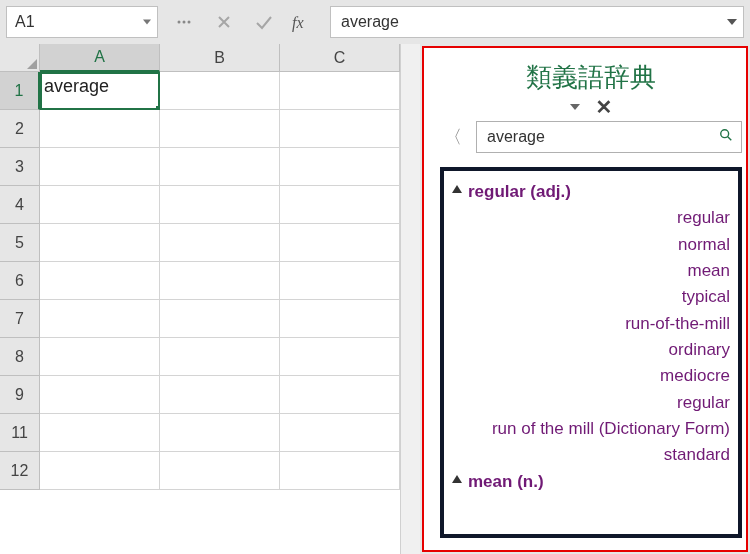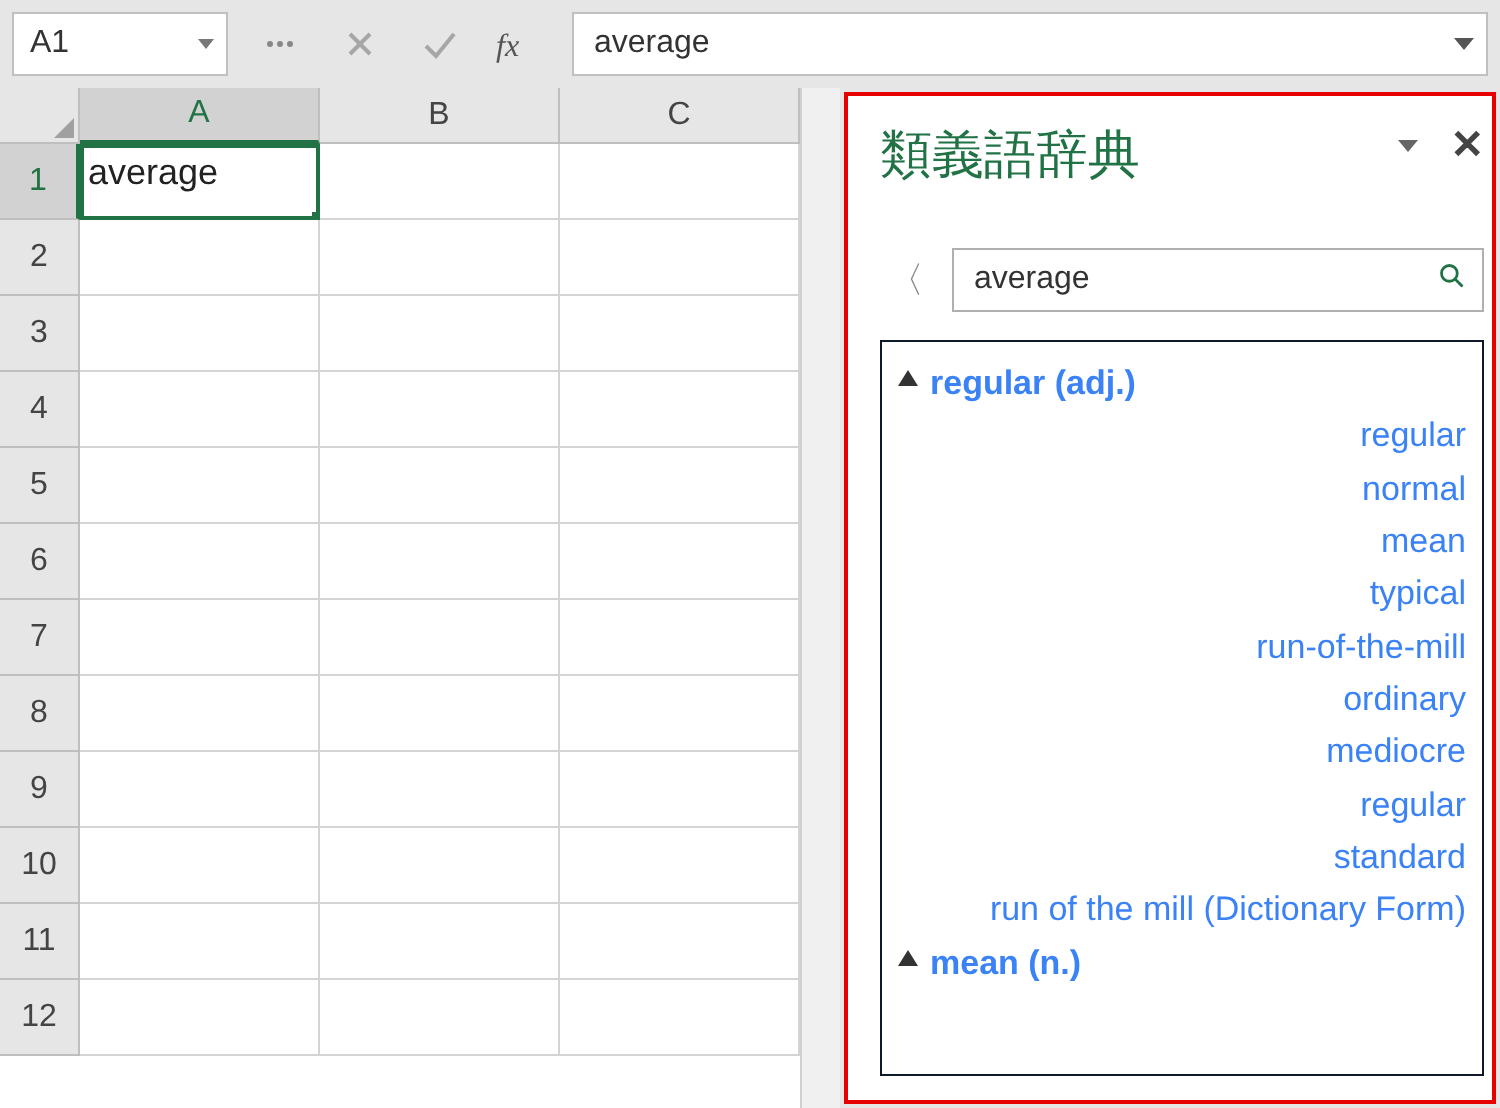--- a/index.html
+++ b/index.html
@@ -17,21 +17,21 @@
   .formula-bar {
     display: flex;
     align-items: stretch;
     background: #e6e6e6;
     height: 44px;
     padding: 6px 6px;
     gap: 6px;
   }
   .name-box {
     position: relative;
-    width: 108px;
+    width: 152px;
     background: #fff;
     border: 1px solid #c0c0c0;
     display: flex;
     align-items: center;
     padding: 0 8px;
     font-size: 16px;
     color: #333;
   }
   .name-box .dropdown-caret {
     position: absolute;
@@ -189,23 +189,24 @@
     flex: 1;
     background: #fff;
     border: 2px solid #e60000;
     margin: 2px 2px 2px 2px;
     padding: 12px 4px 12px 16px;
     display: flex;
     flex-direction: column;
   }
   .pane-header {
     display: flex;
-    align-items: flex-start;
+    align-items: center;
     justify-content: space-between;
-    margin-bottom: 29px;
+    margin-bottom: 2px;
+    flex-direction: column;
   }
   .pane-title {
     font-size: 26px;
     color: #217346;
     font-weight: 400;
   }
   .pane-header-controls {
     display: flex;
     align-items: center;
     gap: 16px;
@@ -252,25 +253,25 @@
     color: #333;
   }
   .search-go {
     color: #217346;
     font-size: 16px;
     cursor:pointer;
   }
 
   .results {
     flex:1;
-    border: 1px solid #0f172a;
+    border: 4px solid #0f172a;
     padding: 8px 8px;
     overflow: hidden;
     font-size: 17px;
-    color: #3b82f6;
+    color: #701a75;
     line-height: 1.55;
   }
   .result-group-head {
     font-weight: bold;
     position: relative;
     padding-left: 16px;
   }
   .result-group-head::before {
     content: "";
     position: absolute;
@@ -384,26 +385,20 @@
           <div class="cell"></div>
           <div class="cell"></div>
         </div>
         <div class="row">
           <div class="row-header">9</div>
           <div class="cell"></div>
           <div class="cell"></div>
           <div class="cell"></div>
         </div>
         <div class="row">
-          <div class="row-header">10</div>
-          <div class="cell"></div>
-          <div class="cell"></div>
-          <div class="cell"></div>
-        </div>
-        <div class="row">
           <div class="row-header">11</div>
           <div class="cell"></div>
           <div class="cell"></div>
           <div class="cell"></div>
         </div>
         <div class="row">
           <div class="row-header">12</div>
           <div class="cell"></div>
           <div class="cell"></div>
           <div class="cell"></div>
@@ -437,19 +432,19 @@
     <div class="results" id="results">
         <div class="result-group-head">regular (adj.)</div>
         <div class="result-item">regular</div>
         <div class="result-item">normal</div>
         <div class="result-item">mean</div>
         <div class="result-item">typical</div>
         <div class="result-item">run-of-the-mill</div>
         <div class="result-item">ordinary</div>
         <div class="result-item">mediocre</div>
         <div class="result-item">regular</div>
+        <div class="result-item">run of the mill (Dictionary Form)</div>
         <div class="result-item">standard</div>
-        <div class="result-item">run of the mill (Dictionary Form)</div>
         <div class="result-group-head">mean (n.)</div>
       </div>
   </div>
 
 </div>
 
 </body></html>

